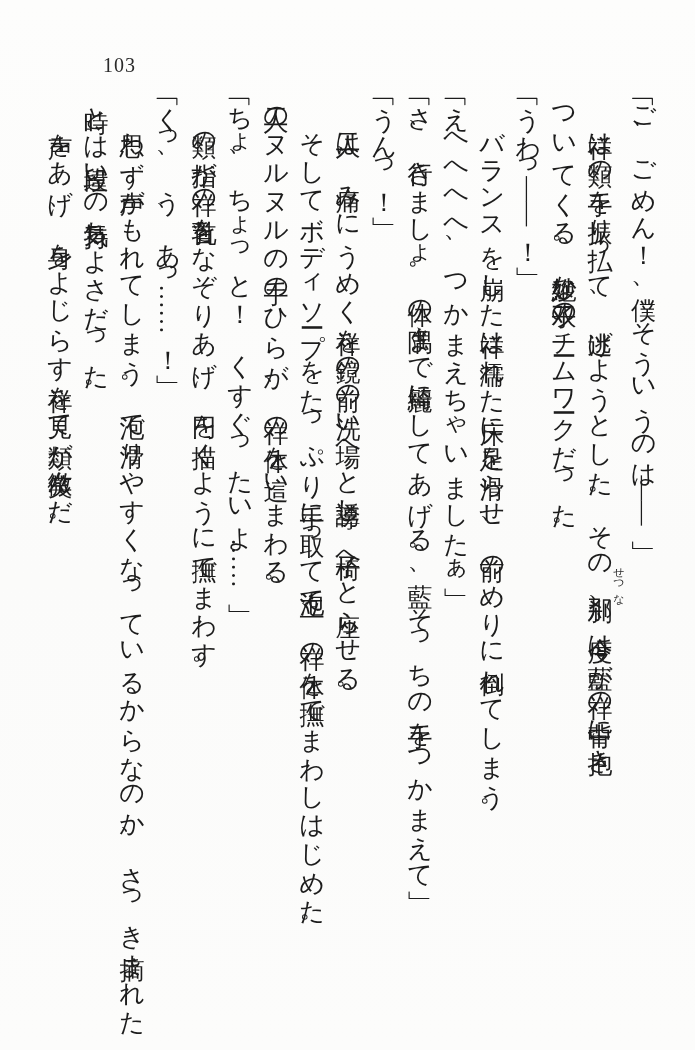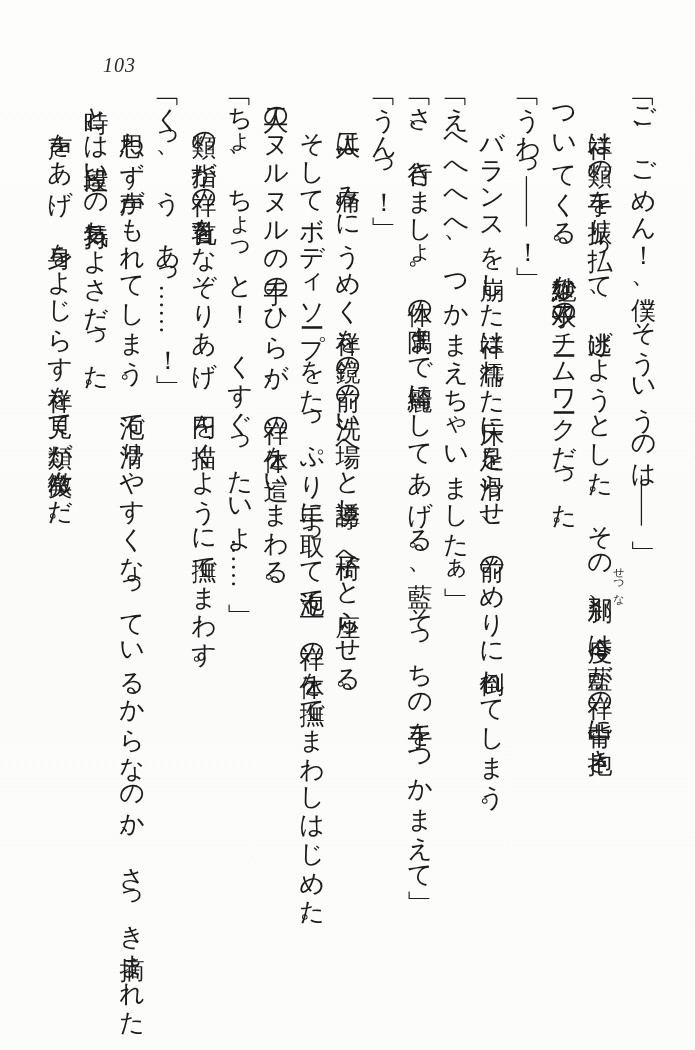--- a/index.html
+++ b/index.html
@@ -16,21 +16,20 @@
     overflow: hidden;
     background: linear-gradient(180deg, #fdfdfc 0%, #fbfbfa 55%, #fcfcfb 100%);
     font-family: "Liberation Serif", "DejaVu Serif", serif;
     color: #1c1c1c;
   }
   .page-number {
     position: absolute;
     top: 54px;
     left: 103px;
     font-size: 20px;
-    font-style: italic;
     letter-spacing: 1px;
     color: #2a2a2a;
   }
   .text-block {
     position: absolute;
     top: 90px;
     right: 34px;
     height: 960px;
     writing-mode: vertical-rl;
     text-orientation: mixed;

